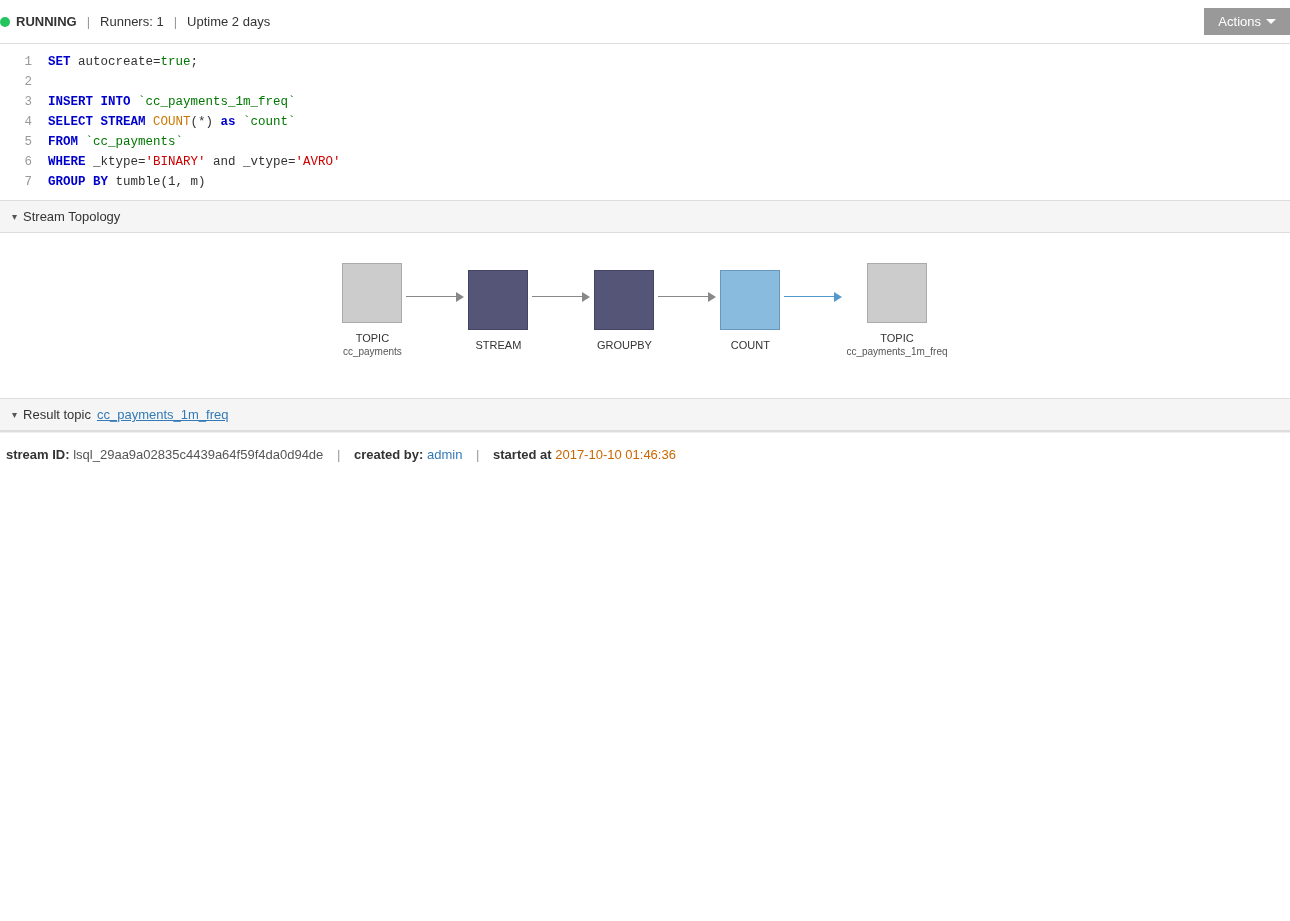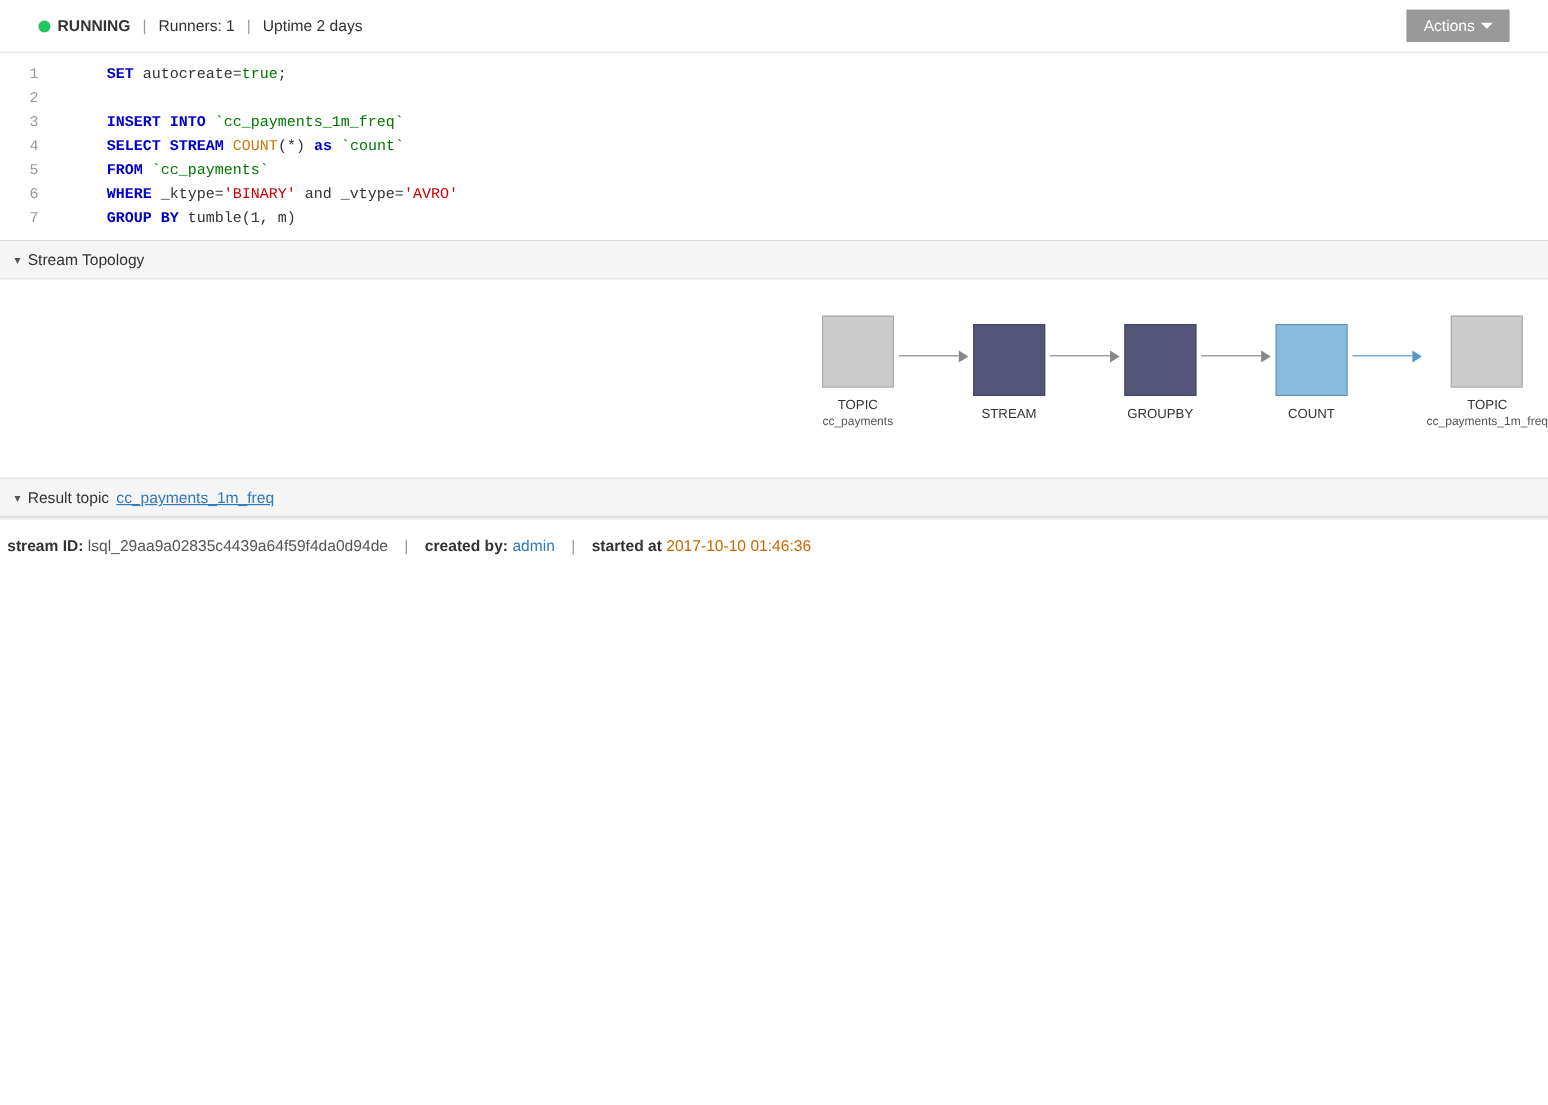--- a/index.html
+++ b/index.html
@@ -9,21 +9,21 @@
       background: #fff;
       color: #333;
       width: 1290px;
       min-height: 921px;
     }
 
     
     .header-bar {
       display: flex;
       align-items: center;
-      padding: 0 32px;
+      padding: 0 0;
       height: 44px;
       background: #fff;
       border-bottom: 1px solid #ddd;
     }
     .status-dot {
       width: 10px;
       height: 10px;
       border-radius: 50%;
       background: #22c55e;
       display: inline-block;
@@ -80,21 +80,21 @@
       padding: 0 8px;
     }
     .line-num {
       color: #999;
       width: 24px;
       text-align: right;
       margin-right: 16px;
       user-select: none;
       flex-shrink: 0;
     }
-    .code-text { color: #333; margin-left: 41px; }
+    .code-text { color: #333; }
     .kw-blue { color: #0000cc; font-weight: bold; }
     .kw-green { color: #007700; }
     .kw-orange { color: #cc7700; }
     .str-red { color: #cc0000; }
     .tick { color: #007700; }
 
     
     .section-header {
       padding: 8px 12px;
       font-size: 13px;
@@ -108,21 +108,21 @@
       gap: 6px;
     }
     .chevron { font-size: 10px; color: #555; }
 
     
     .topology-area {
       background: #fff;
       border-bottom: 1px solid #ddd;
       padding: 30px 0 40px 0;
       display: flex;
-      justify-content: flex-end;
+      justify-content: center;
       align-items: center;
     }
     .topology-diagram {
       display: flex;
       align-items: center;
       gap: 0;
     }
     .topo-node {
       display: flex;
       flex-direction: column;

